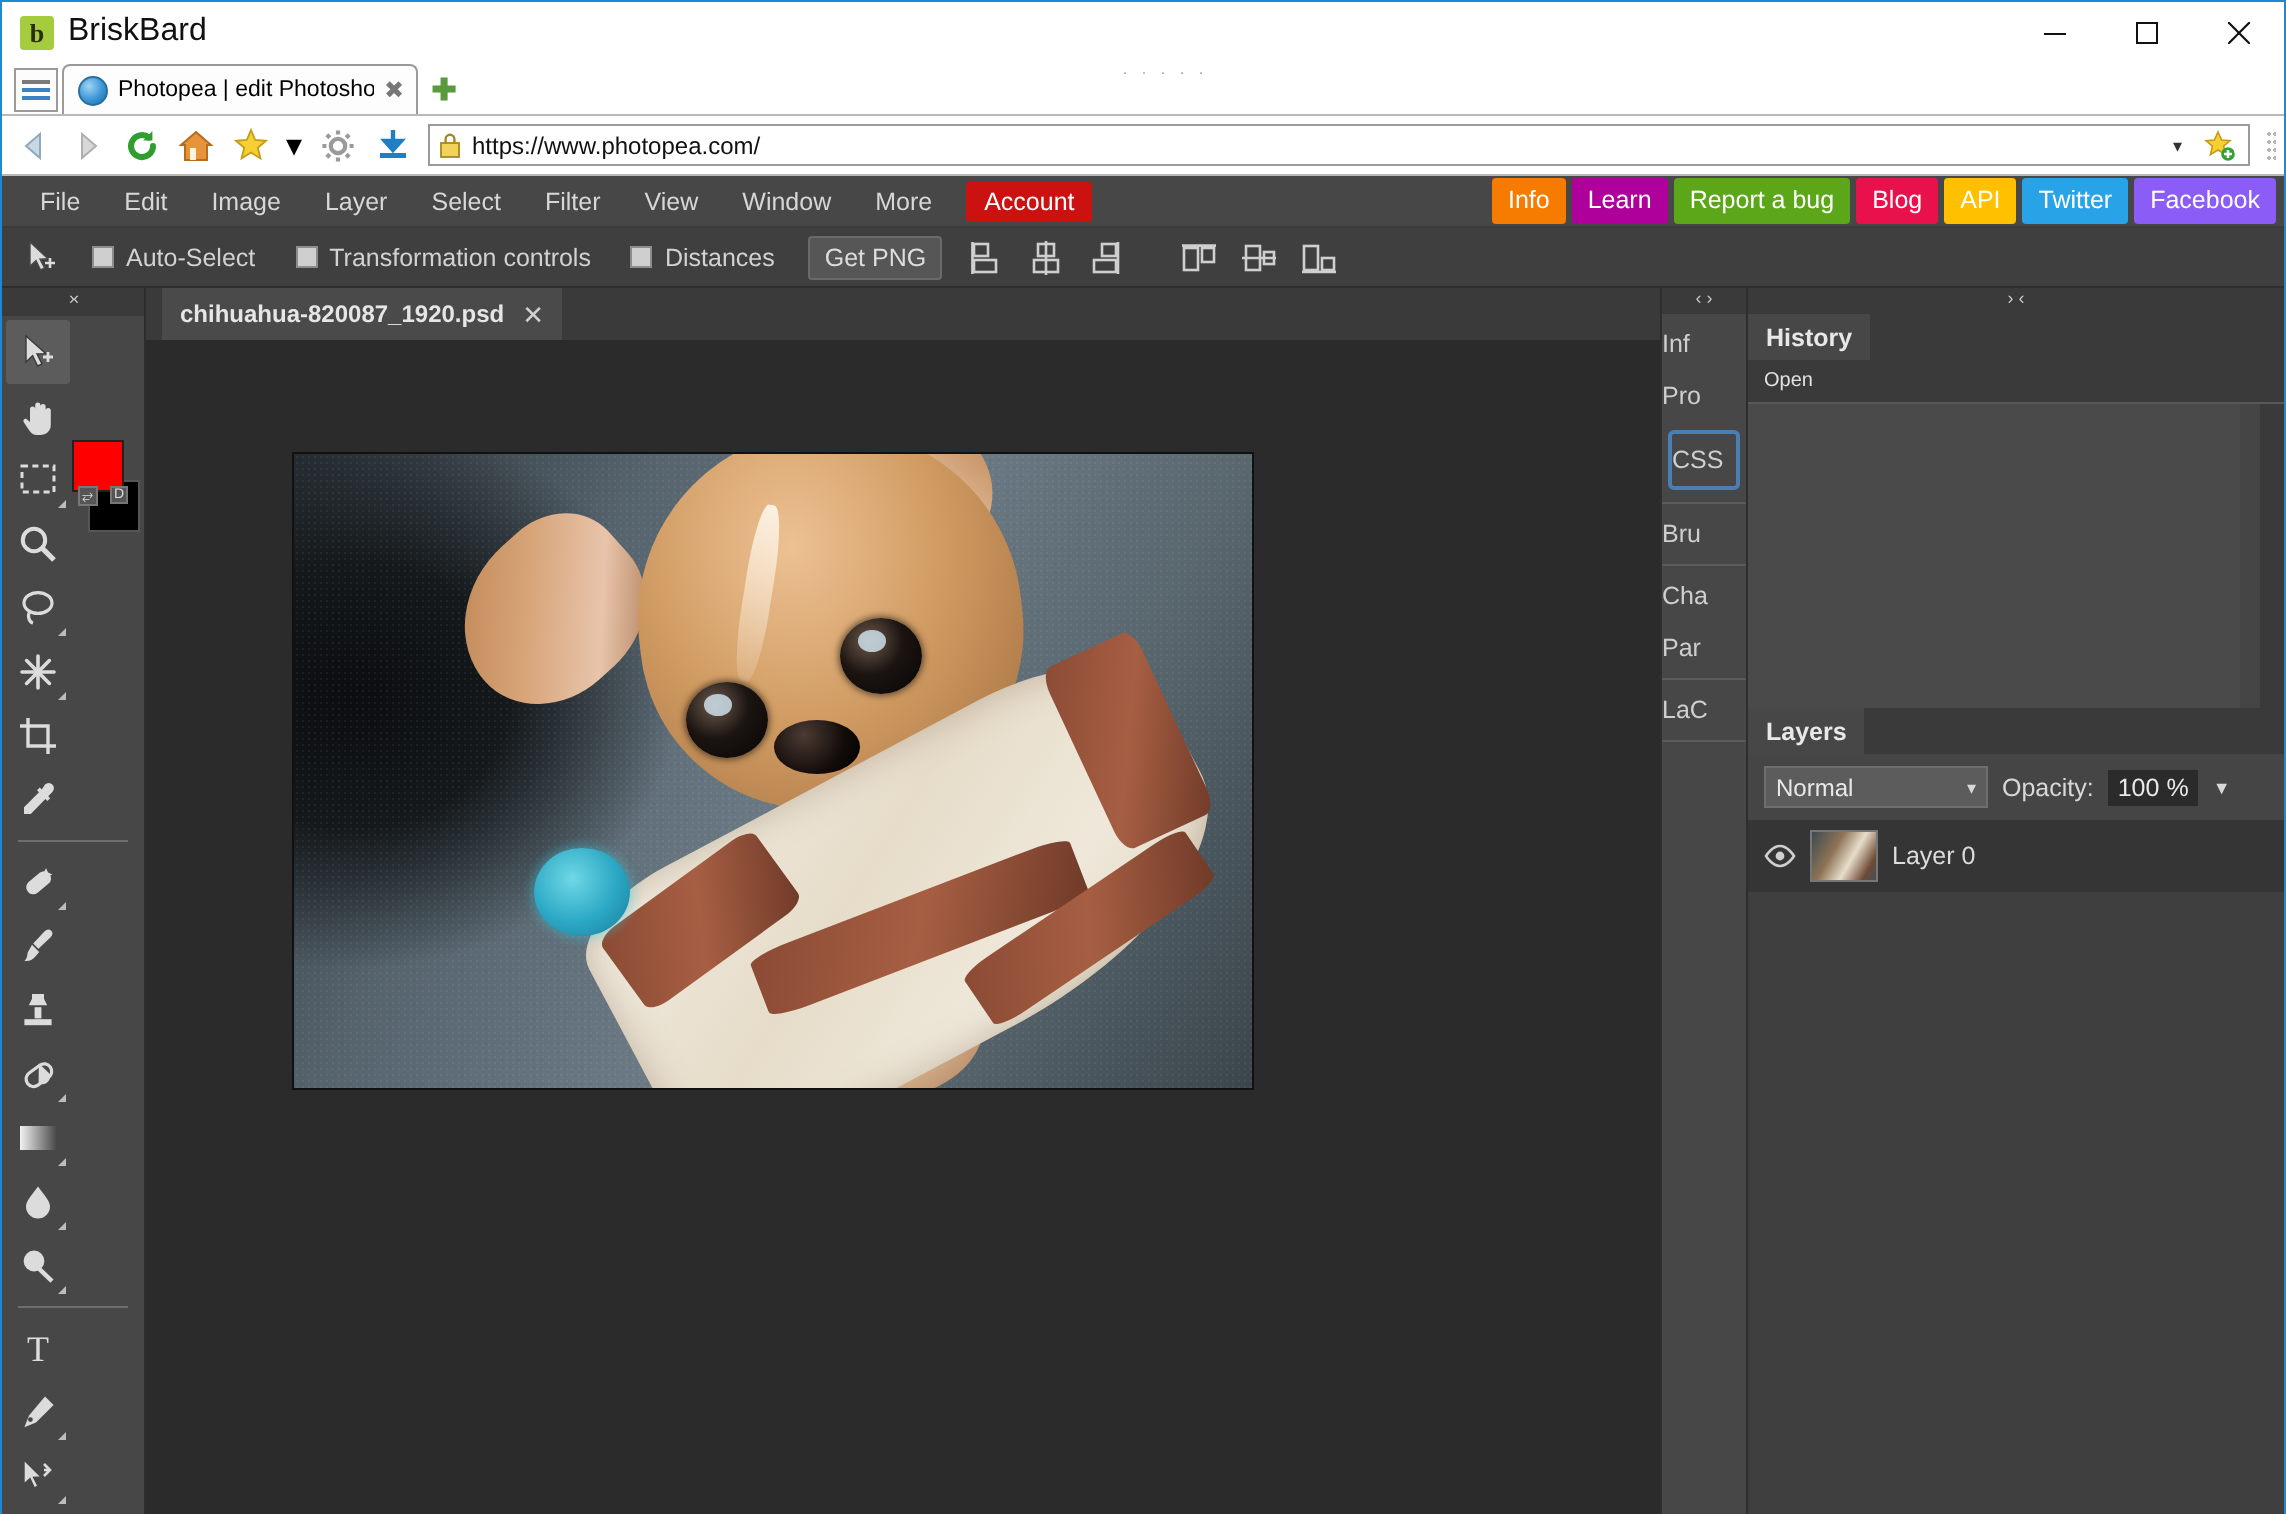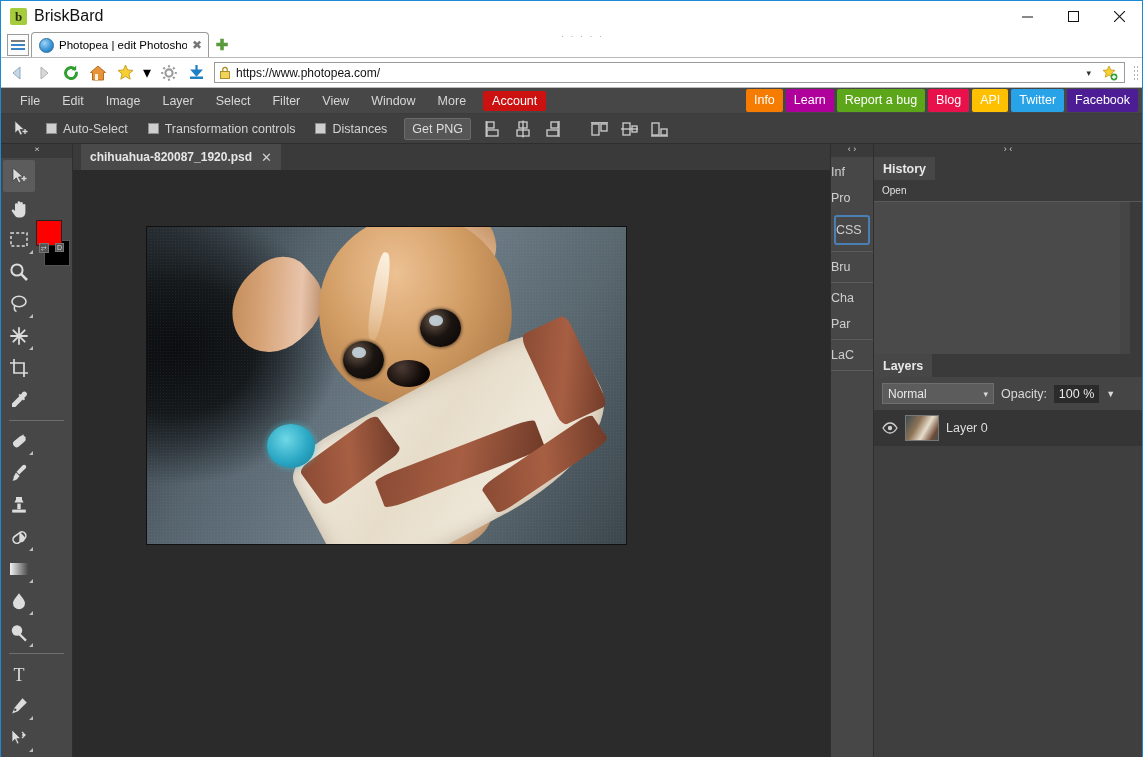--- a/index.html
+++ b/index.html
@@ -418,21 +418,21 @@
       <div class="mi">Window</div>
       <div class="mi">More</div>
       <div class="mi account">Account</div>
       <div class="social">
         <div class="sbtn" style="background: rgb(245, 124, 0);">Info</div>
         <div class="sbtn" style="background: rgb(176, 0, 155);">Learn</div>
         <div class="sbtn" style="background: rgb(92, 166, 25);">Report a bug</div>
         <div class="sbtn" style="background: rgb(232, 17, 75);">Blog</div>
         <div class="sbtn" style="background: rgb(255, 192, 0);">API</div>
         <div class="sbtn" style="background: rgb(41, 163, 232);">Twitter</div>
-        <div class="sbtn" style="background: #4c1d95;">Facebook</div>
+        <div class="sbtn" style="background: #8b5cf6;">Facebook</div>
       </div>
     </div>
 
     <div class="pp-options">
       <div class="opt-toolico">
         <svg width="18" height="18" viewBox="0 0 18 18">
           <path d="M3 1 L3 13 L6 10.3 L8.3 15 L10.3 14 L8 9.6 L12 9.4 Z" fill="#dcdcdc" stroke="#4a4a4a" stroke-width="0.7"></path>
           <path d="M13 9 v5 M10.5 11.5 h5" stroke="#dcdcdc" stroke-width="1.3"></path>
         </svg>
       </div>

